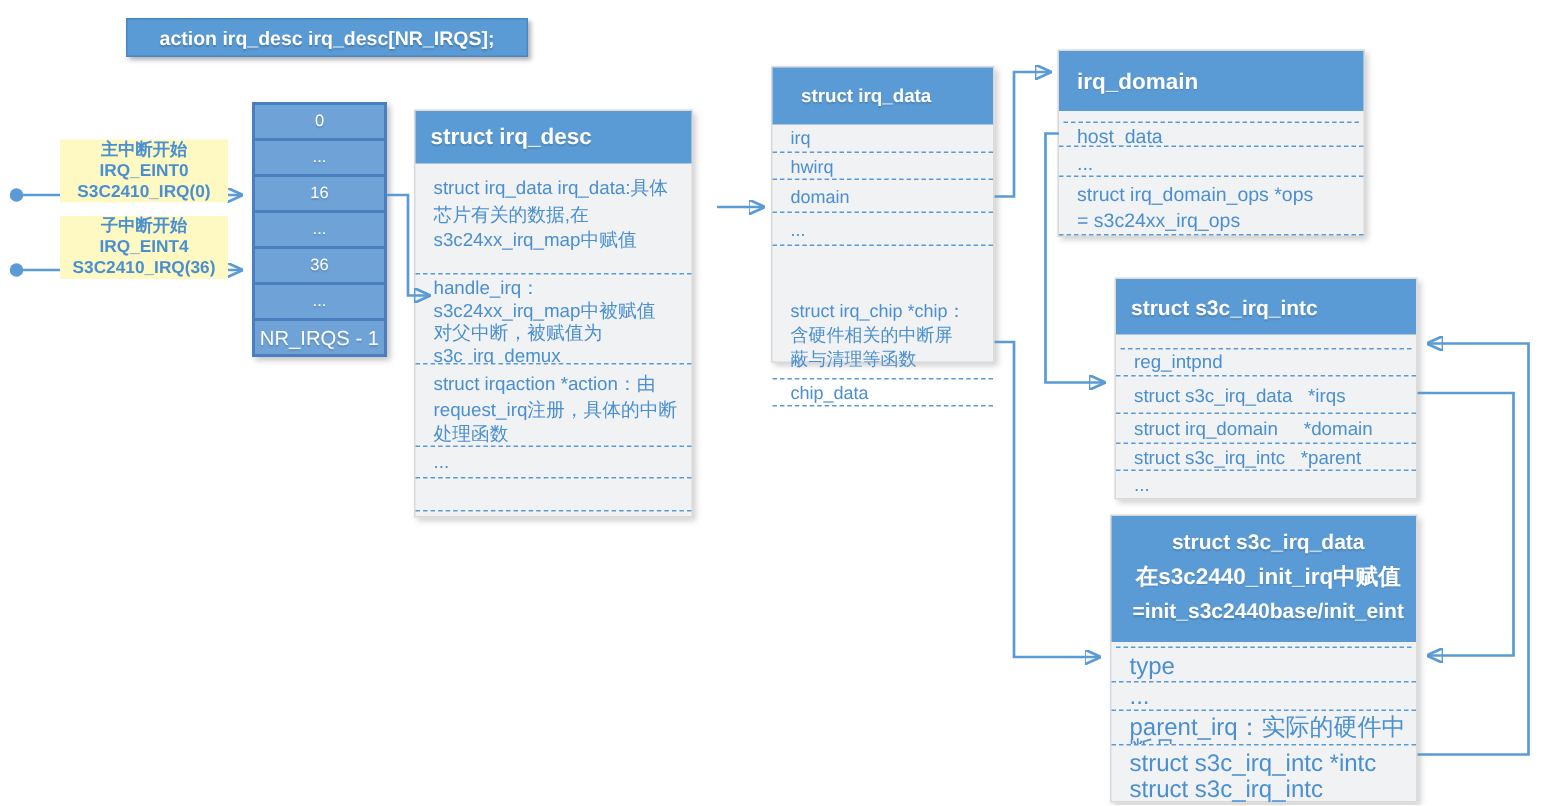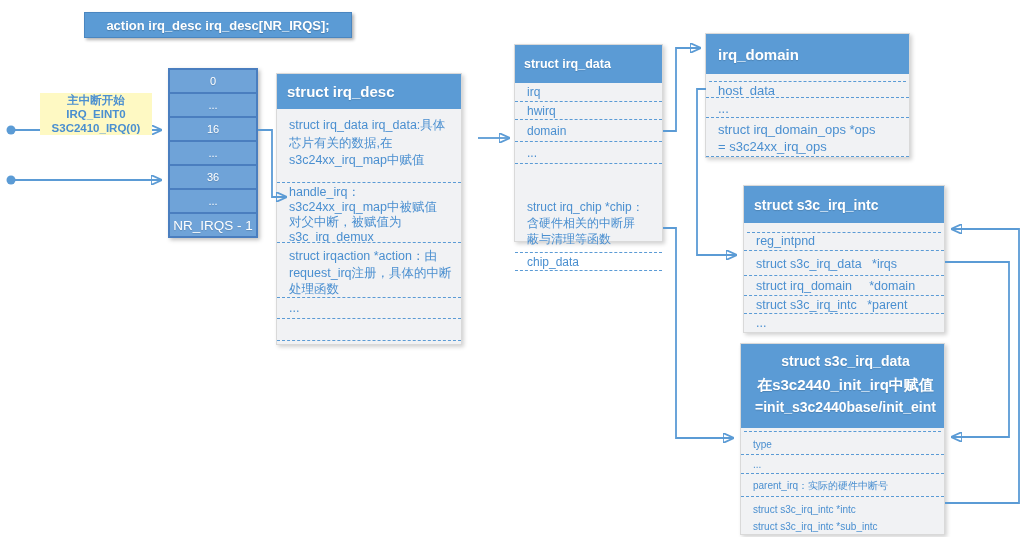--- a/index.html
+++ b/index.html
@@ -49,21 +49,21 @@
   #box-irq-desc{left:276px;top:73px;width:186px;height:272px;padding-bottom:5px;}
   #box-irq-desc .box-header{height:35px;padding-left:10px;font-size:15px;}
   #box-irq-desc .row{font-size:12.5px;}
   #box-irq-desc .rd0{height:74px;line-height:17.5px;padding-top:8px;}
   #box-irq-desc .rd1{height:60px;line-height:15px;padding-top:2px;}
   #box-irq-desc .rd2{height:55px;line-height:16.5px;padding-top:5px;}
   #box-irq-desc .rd3{height:21px;line-height:16px;}
   #box-irq-desc .rd4{height:22px;}
   
   #box-irq-data{left:514px;top:44px;width:149px;height:198px;}
-  #box-irq-data .box-header{height:38px;padding-left:9px;font-size:12.5px;}
+  #box-irq-data .box-header{height:38px;padding-left:19px;font-size:12.5px;}
   #box-irq-data .row{font-size:12px;line-height:15px;}
   #box-irq-data .ra0{height:19px;}
   #box-irq-data .ra1{height:18px;}
   #box-irq-data .ra2{height:22px;padding-top:4px;}
   #box-irq-data .ra3{height:22px;padding-top:4px;}
   #box-irq-data .ra4{height:57px;line-height:16px;padding-top:3px;margin-top:32px;}
   #box-irq-data .ra5{height:18px;}
   
   #box-irq-domain{left:705px;top:33px;width:205px;height:125px;}
   #box-irq-domain .box-header{height:40px;padding-left:12px;font-size:15px;}
@@ -83,21 +83,21 @@
   #box-s3c-irq-intc .rc3{height:18px;padding-top:2px;}
   #box-s3c-irq-intc .rc4{height:17px;border-bottom:none;}
   
   #box-s3c-irq-data{left:740px;top:343px;width:205px;height:192px;}
   #box-s3c-irq-data .box-header{
     height:84px;padding:6px 4px 0 10px;font-size:14px;line-height:23px;
     flex-direction:column;align-items:center;justify-content:flex-start;
   }
   #box-s3c-irq-data .hl2{font-size:15px;}
   #box-s3c-irq-data .tdiv{margin-top:3px;}
-  #box-s3c-irq-data .row{font-size:10px;line-height:15px;}
+  #box-s3c-irq-data .row{font-size:16px;line-height:15px;}
   #box-s3c-irq-data .re0{height:23px;padding-top:5px;}
   #box-s3c-irq-data .re1{height:19px;padding-top:2px;}
   #box-s3c-irq-data .re2{height:23px;padding-top:4px;}
   #box-s3c-irq-data .re3{height:39px;line-height:17px;padding-top:4px;border-bottom:none;}
   
   #wires{position:absolute;left:0;top:0;pointer-events:none;}
   #wires path{fill:none;stroke:#5b9bd5;stroke-width:1.8px;}
   #wires circle{fill:#5b9bd5;}
 </style>
 </head>
@@ -193,14 +193,17 @@
     <path d="M663,131 H676 V48 H700" marker-end="url(#arr)"></path>
     <path d="M706,89 H697 V255 H736" marker-end="url(#arr)"></path>
     <path d="M663,228 H676 V438 H733" marker-end="url(#arr)"></path>
     <path d="M945,262 H1009 V437 H952" marker-end="url(#arr)"></path>
     <path d="M945,503 H1019 V229 H952" marker-end="url(#arr)"></path>
   </svg>
 
   <div class="annot" style="top:93px;">主中断开始
 IRQ_EINT0
 S3C2410_IRQ(0)</div>
+  <div class="annot" style="top:144px;">子中断开始
+IRQ_EINT4
+S3C2410_IRQ(36)</div>
 
 </div>
 
 </body></html>

